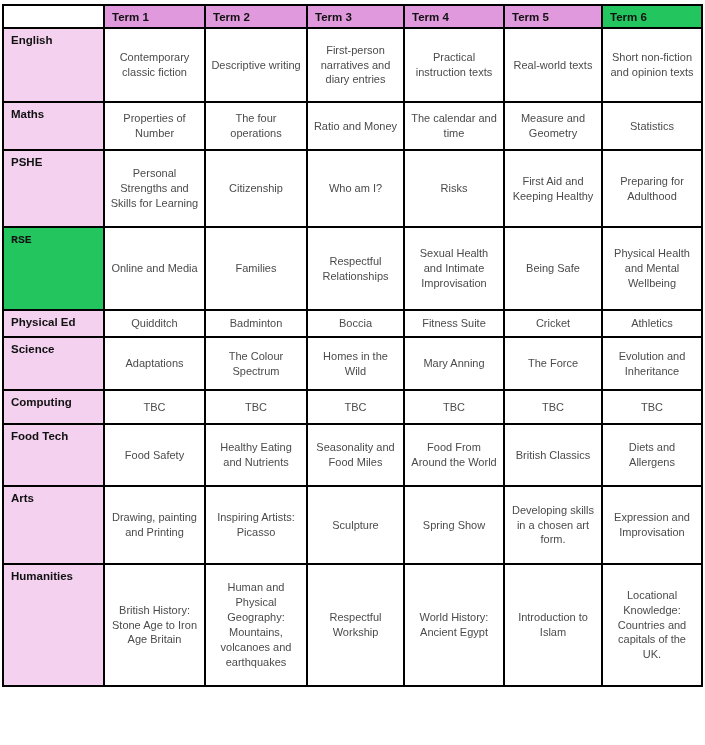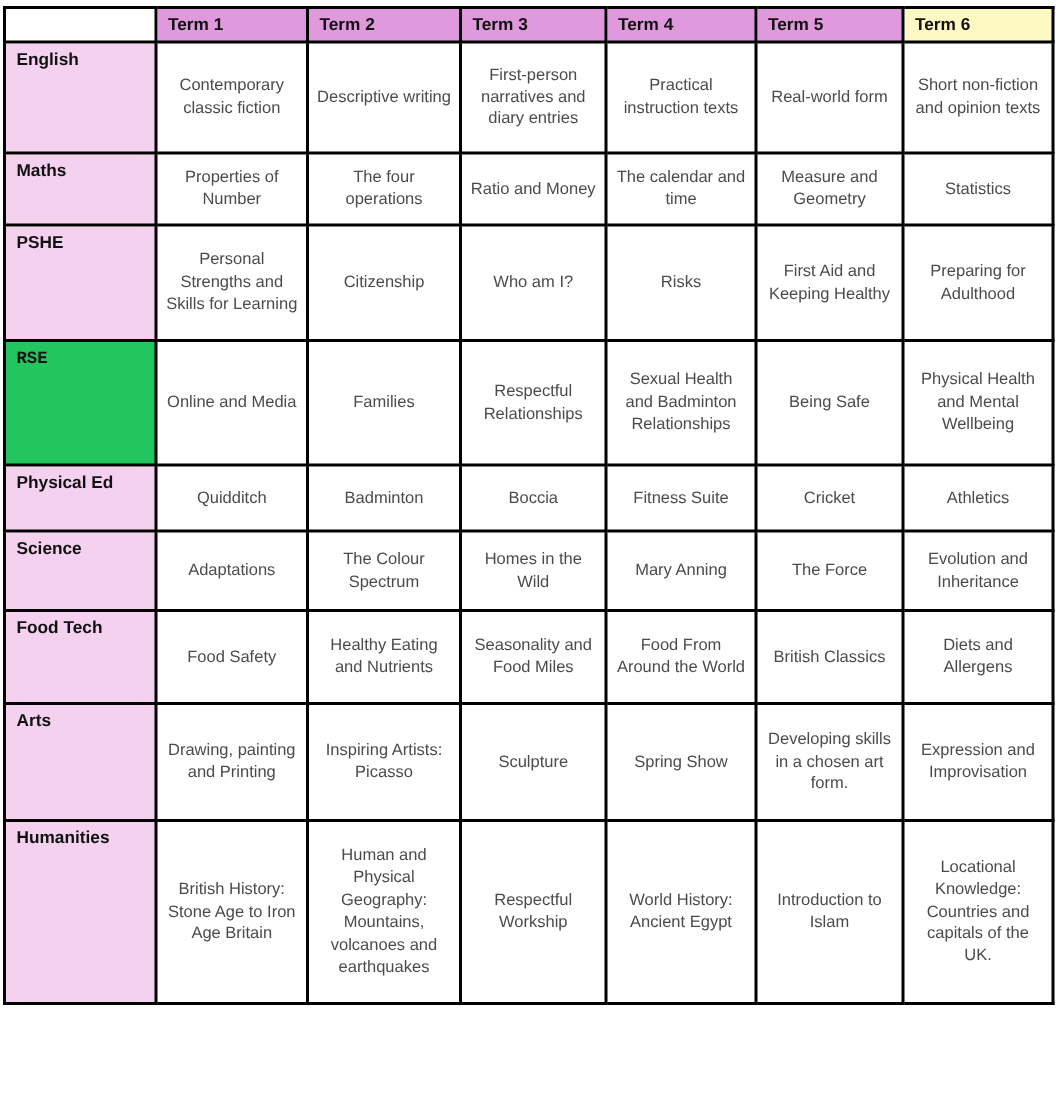--- a/index.html
+++ b/index.html
@@ -73,31 +73,31 @@
         <col style="width: 100px;">
       </colgroup>
     <thead>
         <tr>
           <td class="corner"></td>
           <th class="term-header" style="background: rgb(224, 153, 220);">Term 1</th>
           <th class="term-header" style="background: rgb(224, 153, 220);">Term 2</th>
           <th class="term-header" style="background: rgb(224, 153, 220);">Term 3</th>
           <th class="term-header" style="background: rgb(224, 153, 220);">Term 4</th>
           <th class="term-header" style="background: rgb(224, 153, 220);">Term 5</th>
-          <th class="term-header" style="background: #fef9c3;">Term 6</th>
+          <th class="term-header" style="background: #22c55e;">Term 6</th>
         </tr>
       </thead>
     <tbody>
         <tr style="height: 74px;">
           <th class="subject" style="background: rgb(243, 209, 239);">English</th>
           <td class="cell">Contemporary classic fiction</td>
           <td class="cell">Descriptive writing</td>
           <td class="cell">First-person narratives and diary entries</td>
           <td class="cell">Practical instruction texts</td>
-          <td class="cell">Real-world form</td>
+          <td class="cell">Real-world texts</td>
           <td class="cell">Short non-fiction and opinion texts</td>
         </tr>
         <tr style="height: 48px;">
           <th class="subject" style="background: rgb(243, 209, 239);">Maths</th>
           <td class="cell">Properties of Number</td>
           <td class="cell">The four operations</td>
           <td class="cell">Ratio and Money</td>
           <td class="cell">The calendar and time</td>
           <td class="cell">Measure and Geometry</td>
           <td class="cell">Statistics</td>
@@ -109,41 +109,50 @@
           <td class="cell">Who am I?</td>
           <td class="cell">Risks</td>
           <td class="cell">First Aid and Keeping Healthy</td>
           <td class="cell">Preparing for Adulthood</td>
         </tr>
         <tr style="height: 83px;">
           <th class="subject" style="background: #22c55e; font-family: Liberation Mono, monospace;">RSE</th>
           <td class="cell">Online and Media</td>
           <td class="cell">Families</td>
           <td class="cell">Respectful Relationships</td>
-          <td class="cell">Sexual Health and Badminton Relationships</td>
+          <td class="cell">Sexual Health and Intimate Improvisation</td>
           <td class="cell">Being Safe</td>
           <td class="cell">Physical Health and Mental Wellbeing</td>
         </tr>
-        <tr style="height: 44px; margin-top: 36px;">
+        <tr style="height: 27px; margin-top: 36px;">
           <th class="subject" style="background: rgb(243, 209, 239);">Physical Ed</th>
           <td class="cell">Quidditch</td>
           <td class="cell">Badminton</td>
           <td class="cell">Boccia</td>
           <td class="cell">Fitness Suite</td>
           <td class="cell">Cricket</td>
           <td class="cell">Athletics</td>
         </tr>
         <tr style="height: 53px;">
           <th class="subject" style="background: rgb(243, 209, 239);">Science</th>
           <td class="cell">Adaptations</td>
           <td class="cell">The Colour Spectrum</td>
           <td class="cell">Homes in the Wild</td>
           <td class="cell">Mary Anning</td>
           <td class="cell">The Force</td>
           <td class="cell">Evolution and Inheritance</td>
+        </tr>
+        <tr style="height: 34px;">
+          <th class="subject" style="background: rgb(243, 209, 239);">Computing</th>
+          <td class="cell">TBC</td>
+          <td class="cell">TBC</td>
+          <td class="cell">TBC</td>
+          <td class="cell">TBC</td>
+          <td class="cell">TBC</td>
+          <td class="cell">TBC</td>
         </tr>
         <tr style="height: 62px; margin-top: 12px;">
           <th class="subject" style="background: rgb(243, 209, 239);">Food Tech</th>
           <td class="cell">Food Safety</td>
           <td class="cell">Healthy Eating and Nutrients</td>
           <td class="cell">Seasonality and Food Miles</td>
           <td class="cell">Food From Around the World</td>
           <td class="cell">British Classics</td>
           <td class="cell">Diets and Allergens</td>
         </tr>

